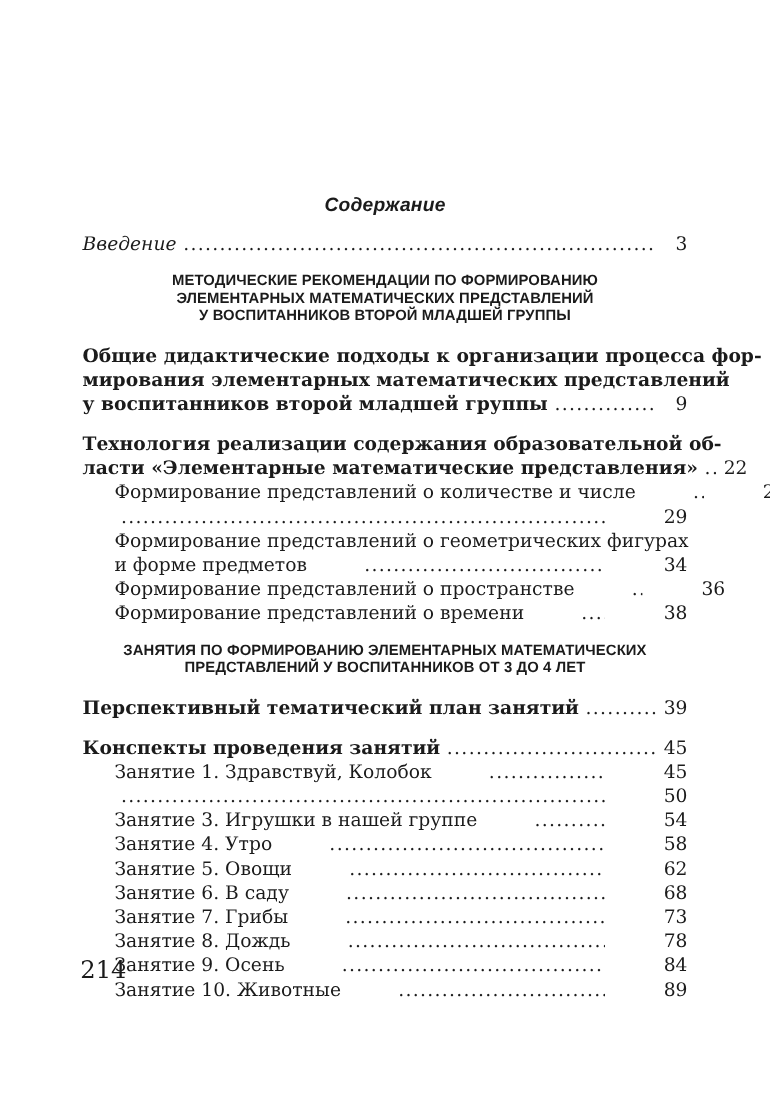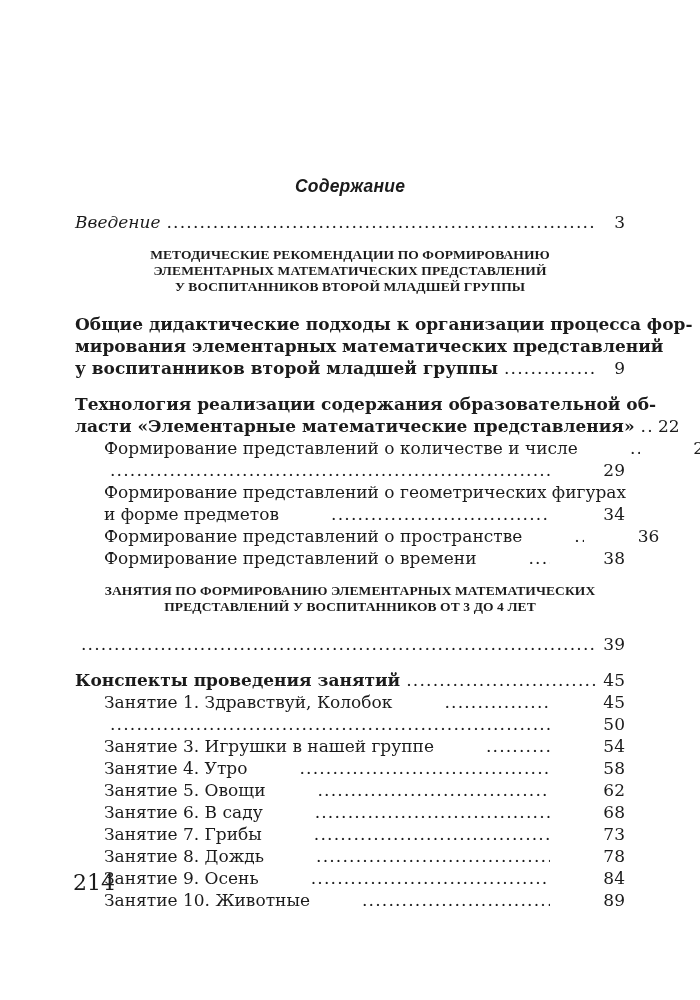--- a/index.html
+++ b/index.html
@@ -51,21 +51,21 @@
     min-width: 26px;
     text-align: right;
     font-weight: 400;
     font-style: normal;
   }
   
   .b-heading { margin: 14px 0 18px 0; }
   .b-heading .line {
     display: block;
     text-align: center;
-    font-family: Liberation Serif, serif;
+    font-family: Liberation Sans, sans-serif;
     font-weight: 700;
     font-size: 13.5px;
     line-height: 16px;
     letter-spacing: 0.1px;
   }
   .b-chapter { margin-top: 14px; font-weight: 700; }
   .b-intro .txt { font-style: italic; }
   .b-sub .line { padding-left: 29px; gap: 46px; }
   .footer-page {
     position: absolute;
@@ -153,20 +153,21 @@
           <span class="leader">............................................................................................................................................</span>
           <span class="pg">38</span>
         </div>
       </div>
       <div class="block b-heading">
         <div class="line">ЗАНЯТИЯ ПО ФОРМИРОВАНИЮ ЭЛЕМЕНТАРНЫХ МАТЕМАТИЧЕСКИХ</div>
         <div class="line">ПРЕДСТАВЛЕНИЙ У ВОСПИТАННИКОВ ОТ 3 ДО 4 ЛЕТ</div>
       </div>
       <div class="block b-chapter">
         <div class="line">
+          <span class="txt">Перспективный тематический план занятий</span>
           <span class="leader">............................................................................................................................................</span>
           <span class="pg">39</span>
         </div>
       </div>
       <div class="block b-chapter">
         <div class="line">
           <span class="txt">Конспекты проведения занятий</span>
           <span class="leader">............................................................................................................................................</span>
           <span class="pg">45</span>
         </div>

